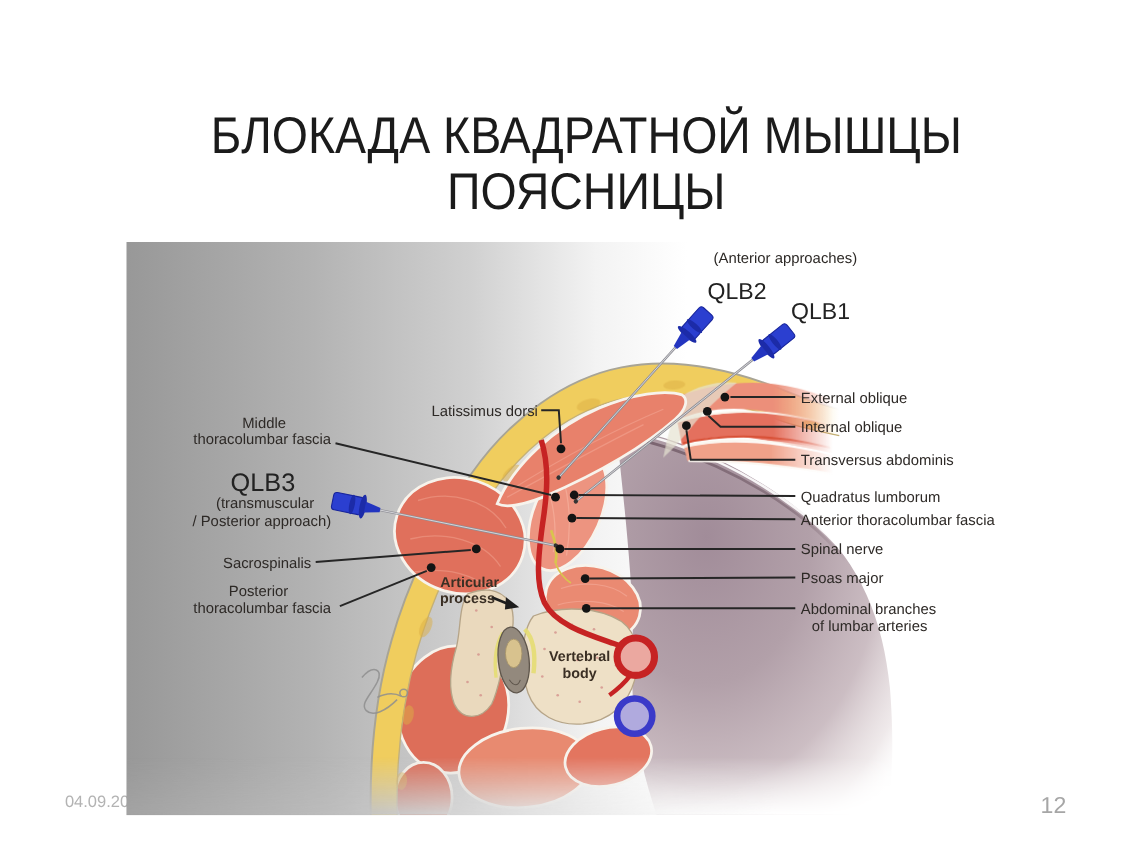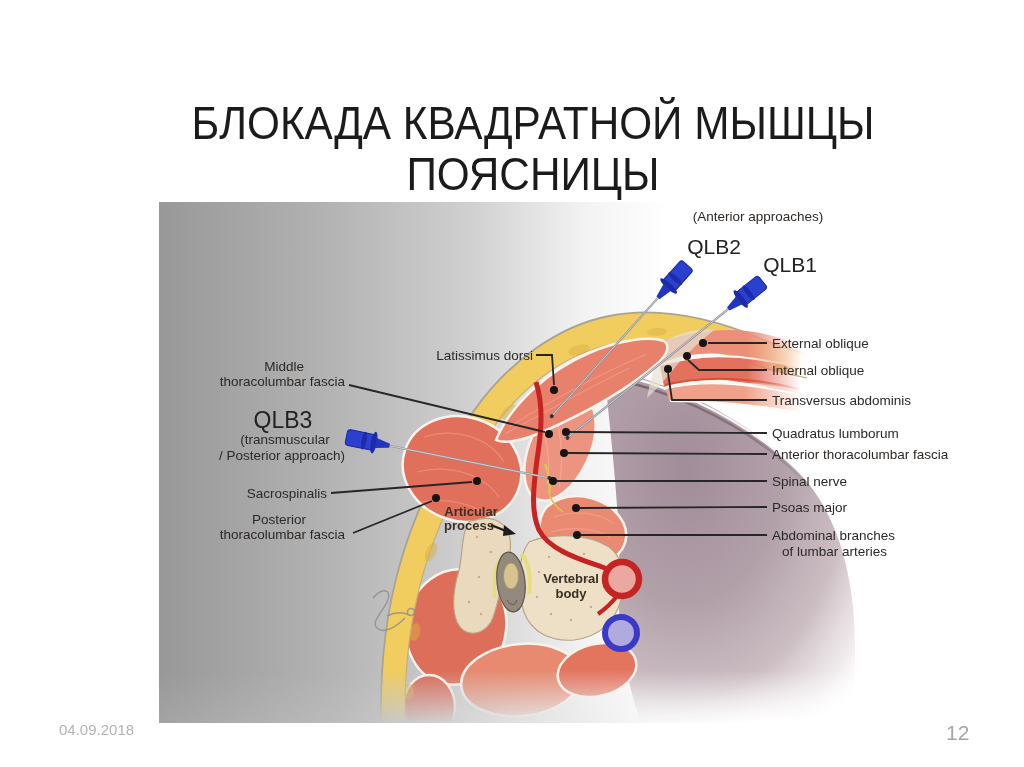--- a/index.html
+++ b/index.html
@@ -12,23 +12,22 @@
     color:#1b1b1b; font-size:47px; line-height:51px; font-weight:400;
     transform:scaleX(0.9); letter-spacing:0px; white-space:nowrap;
   }
   .footer-date {
     position:absolute; left:59px; top:721px; font-size:15px; color:#b3b3b3; z-index:1;
   }
   .footer-page {
     position:absolute; left:946px; top:721px; font-size:21px; color:#a6a6a6; z-index:1;
   }
   .photo {
-    position:absolute; left:115px; top:202px; width:822px; height:521px; z-index:2;
+    position:absolute; left:115px; top:220px; width:822px; height:521px; z-index:2;
     background:linear-gradient(to right,#989898 0%,#b2b2b2 20%,#d0d0d0 38%,#f3f3f3 52%,#ffffff 62%);
-    margin-left:44px;
   }
   .photo svg { position:absolute; left:0; top:0; }
   
   text { font-family:"Liberation Sans", sans-serif; }
   .lbl  { font-size:13.5px; fill:#2d2926; }
   .end  { text-anchor:end; }
   .mid  { text-anchor:middle; }
   .qlb-big { font-size:23px; fill:#222222; }
   .qlb-med { font-size:21px; fill:#222222; }
   .inner-lbl { font-size:13px; fill:#3a2f24; font-weight:bold; }

